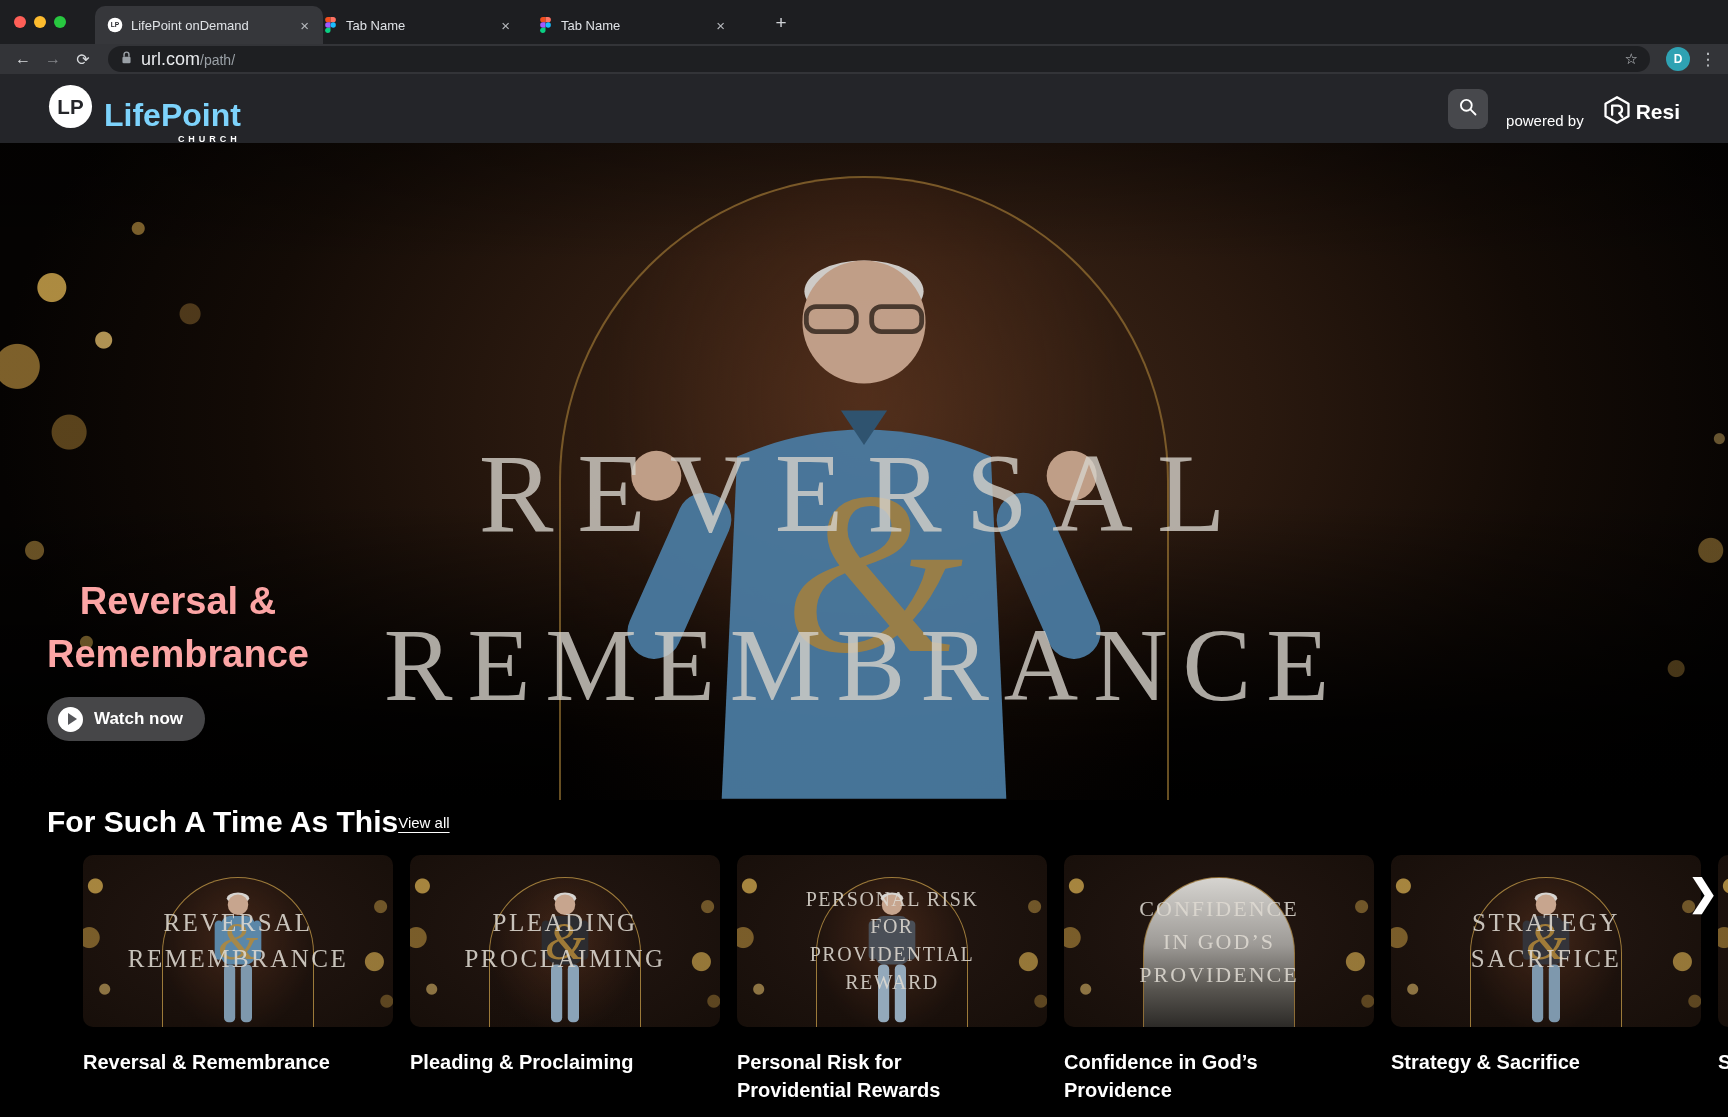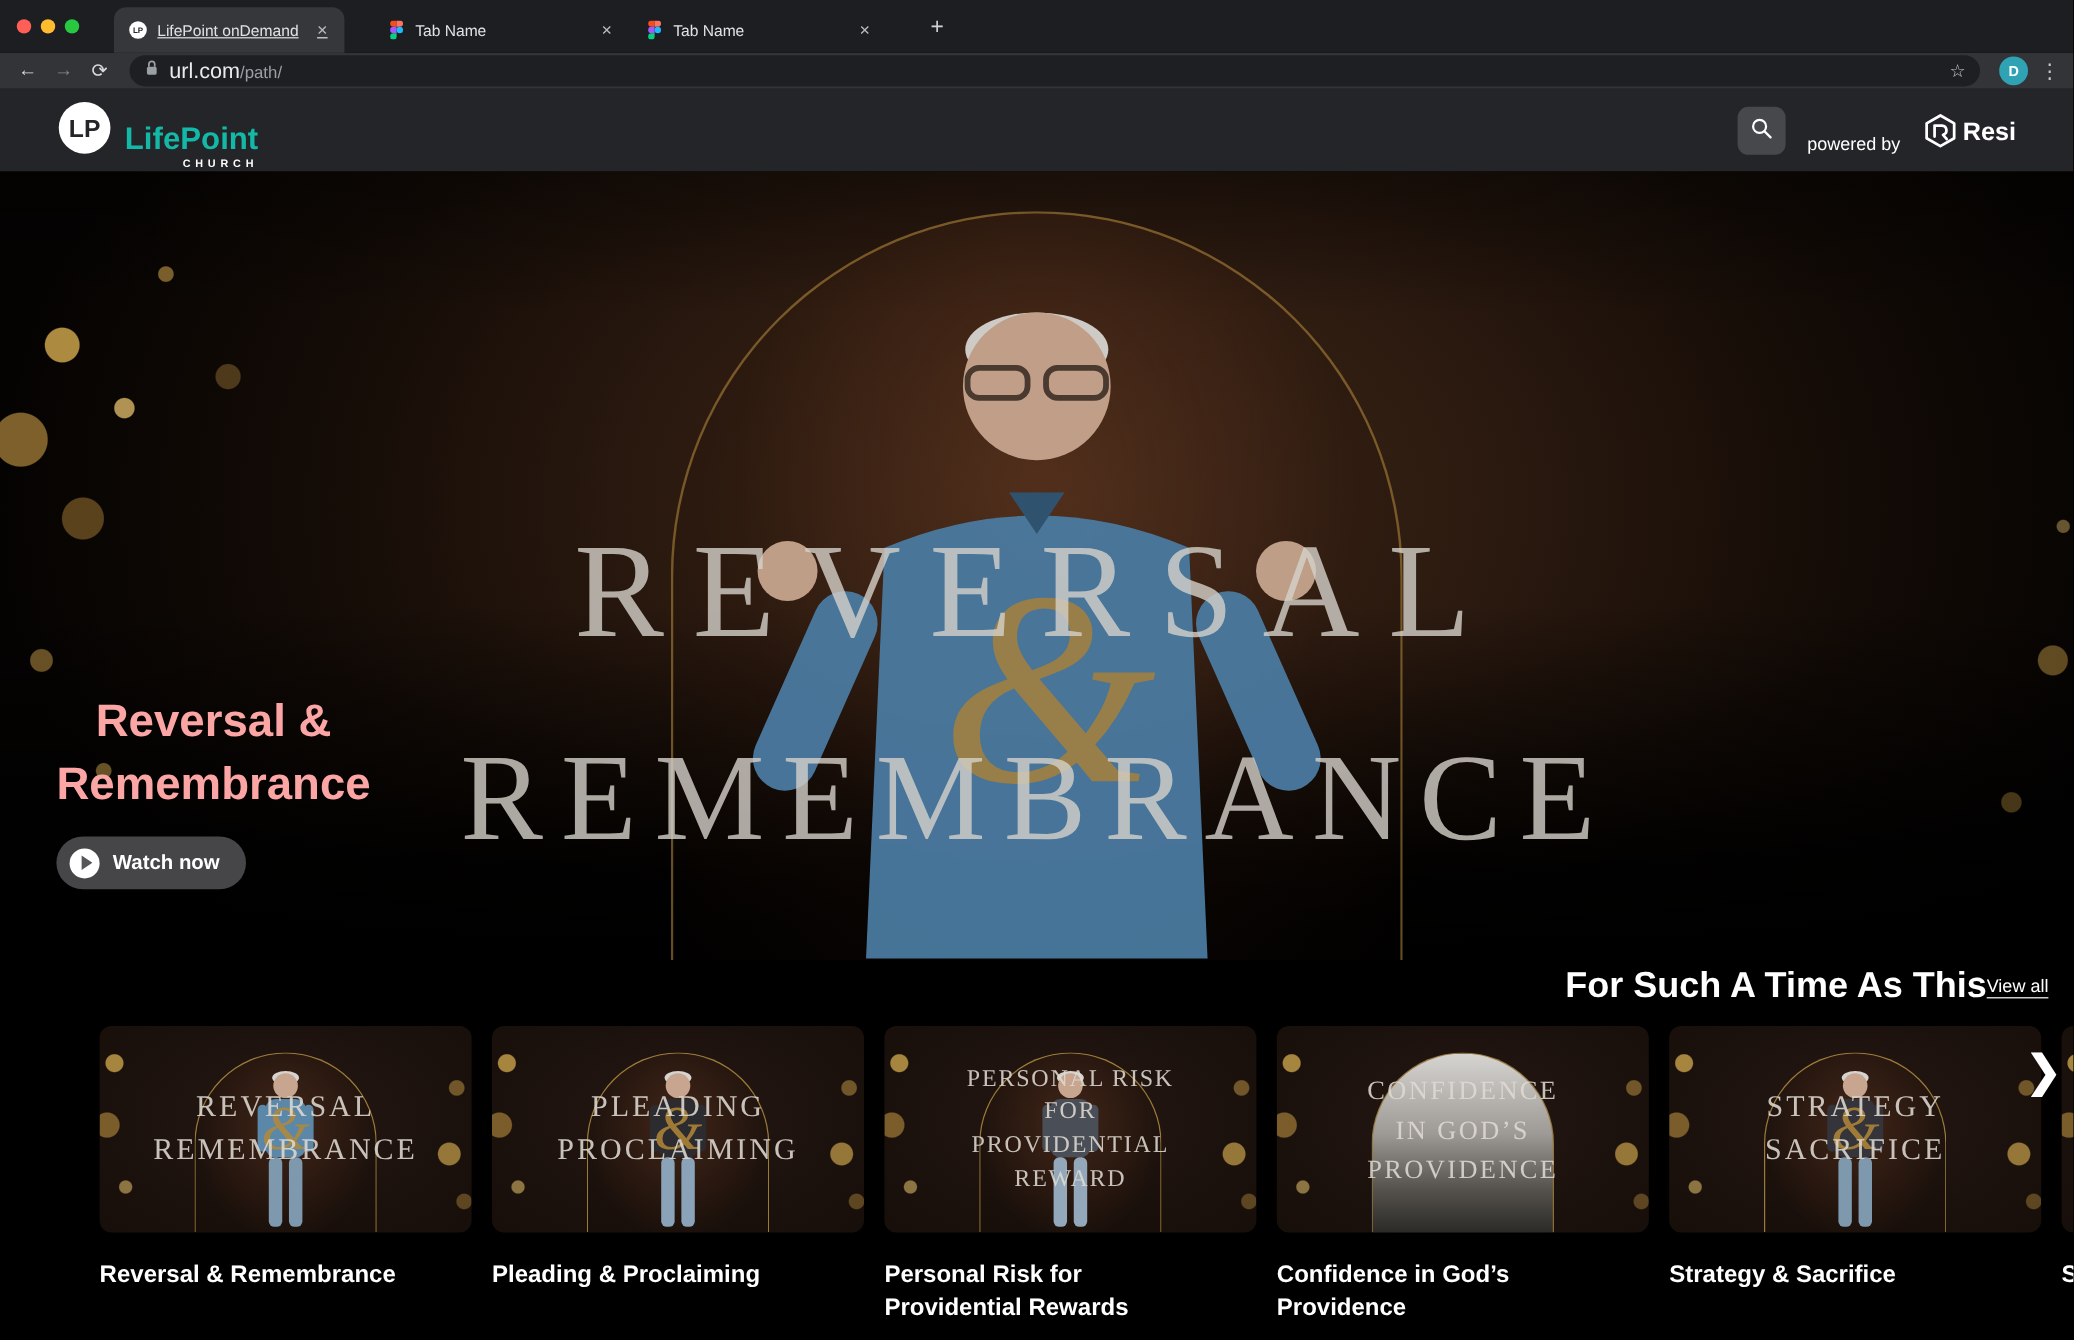--- a/index.html
+++ b/index.html
@@ -29,21 +29,21 @@
   .omnibox .host{color:#e8eaed;font-size:18px;}
   .omnibox .path{color:#9aa0a6;font-size:14px;}
   .omni-star{margin-left:auto;color:#c3c6ca;font-size:15px;}
   .avatar{width:24px;height:24px;border-radius:50%;background:#2fa2b3;color:#fff;
           display:flex;align-items:center;justify-content:center;font-size:12px;font-weight:700;margin:0 4px;}
   .menu-dots{color:#c3c6ca;font-size:17px;width:20px;text-align:center;}
 
   
   .siteheader{height:69px;background:#242529;display:flex;align-items:center;padding:0 48px 0 47px;}
   .logo{display:flex;align-items:center;gap:10px;}
-  .logo-text .lg{font-size:26px;font-weight:700;color:#14b8a6;line-height:1;margin-top:25px;}
+  .logo-text .lg{font-size:32px;font-weight:700;color:#7dd3fc;line-height:1;margin-top:25px;}
   .logo-text .sm{font-size:9px;font-weight:700;letter-spacing:4px;color:#fff;margin-top:3px;text-align:right;}
   .header-right{margin-left:auto;display:flex;align-items:flex-end;gap:18px;}
   .search-btn{width:40px;height:40px;border-radius:9px;background:#47484c;border:none;
               display:flex;align-items:center;justify-content:center;}
   .powered{font-size:15px;color:#fff;}
   .resi{display:flex;align-items:center;gap:4px;}
   .resi-name{font-size:21px;font-weight:700;color:#fff;}
 
   
   .hero{position:relative;height:657px;overflow:hidden;background:#0a0604;}
@@ -79,21 +79,21 @@
   .hero-title{font-size:38px;font-weight:700;line-height:53px;color:#fca5a5;text-align:center;}
   .watch{margin-top:16px;display:inline-flex;align-items:center;gap:11px;height:44px;padding:0 22px 0 11px;
       border:none;border-radius:22px;background:rgba(128,128,132,.55);color:#fff;
       font-size:17px;font-weight:600;font-family:"Liberation Sans",sans-serif;}
   .play{width:25px;height:25px;border-radius:50%;background:#fff;position:relative;display:block;}
   .play::after{content:"";position:absolute;left:10px;top:6.5px;border-left:9px solid #55565a;
       border-top:6px solid transparent;border-bottom:6px solid transparent;}
 
   
   .rowsection{position:relative;background:#000;}
-  .rowhead{display:flex;align-items:center;justify-content:flex-end;margin:0 21px 0 47px;height:44px;}
+  .rowhead{display:flex;align-items:center;justify-content:flex-start;margin:0 21px 0 47px;height:44px;}
   .rowhead h2{margin:0;font-size:30px;font-weight:700;color:#fff;}
   .viewall{color:#fff;font-size:15px;text-decoration:underline;text-underline-offset:4px;}
   .cards{display:flex;gap:17px;margin:11px 0 0 47px;}
   .card{width:310px;flex:0 0 310px;padding-left:36px;}
   .thumb{position:relative;width:310px;height:172px;border-radius:10px;overflow:hidden;
       background:radial-gradient(420px 260px at 50% 45%, #241712 0%, #160e09 55%, #0c0806 100%);}
   .thumb .flecks{position:absolute;inset:0;background-image:
       radial-gradient(circle at 4% 18%, rgba(201,162,75,.8) 0 7px, transparent 8px),
       radial-gradient(circle at 2% 48%, rgba(138,106,47,.85) 0 10px, transparent 11px),
       radial-gradient(circle at 7% 78%, rgba(217,181,103,.6) 0 5px, transparent 6px),
@@ -123,21 +123,21 @@
 
 <div class="screen">
 
   <div class="tabstrip">
     <div class="traffic">
       <span class="t-red"></span>
       <span class="t-yellow"></span>
       <span class="t-green"></span>
     </div>
 
-    <div class="tab active" style="left:95px;width:192px;text-decoration:underline;">
+    <div class="tab active" style="left:95px;width:228px;">
       <span class="favicon">
         <svg width="16" height="16" viewBox="0 0 48 48">
             <circle cx="24" cy="24" r="22" fill="#fff"></circle>
             <text x="24" y="31" font-family="Liberation Sans, sans-serif" font-size="20" font-weight="bold" fill="#26272b" text-anchor="middle">LP</text>
           </svg>
       </span>
       <span class="tab-title">LifePoint onDemand</span>
       <span class="close">×</span>
     </div>
 

